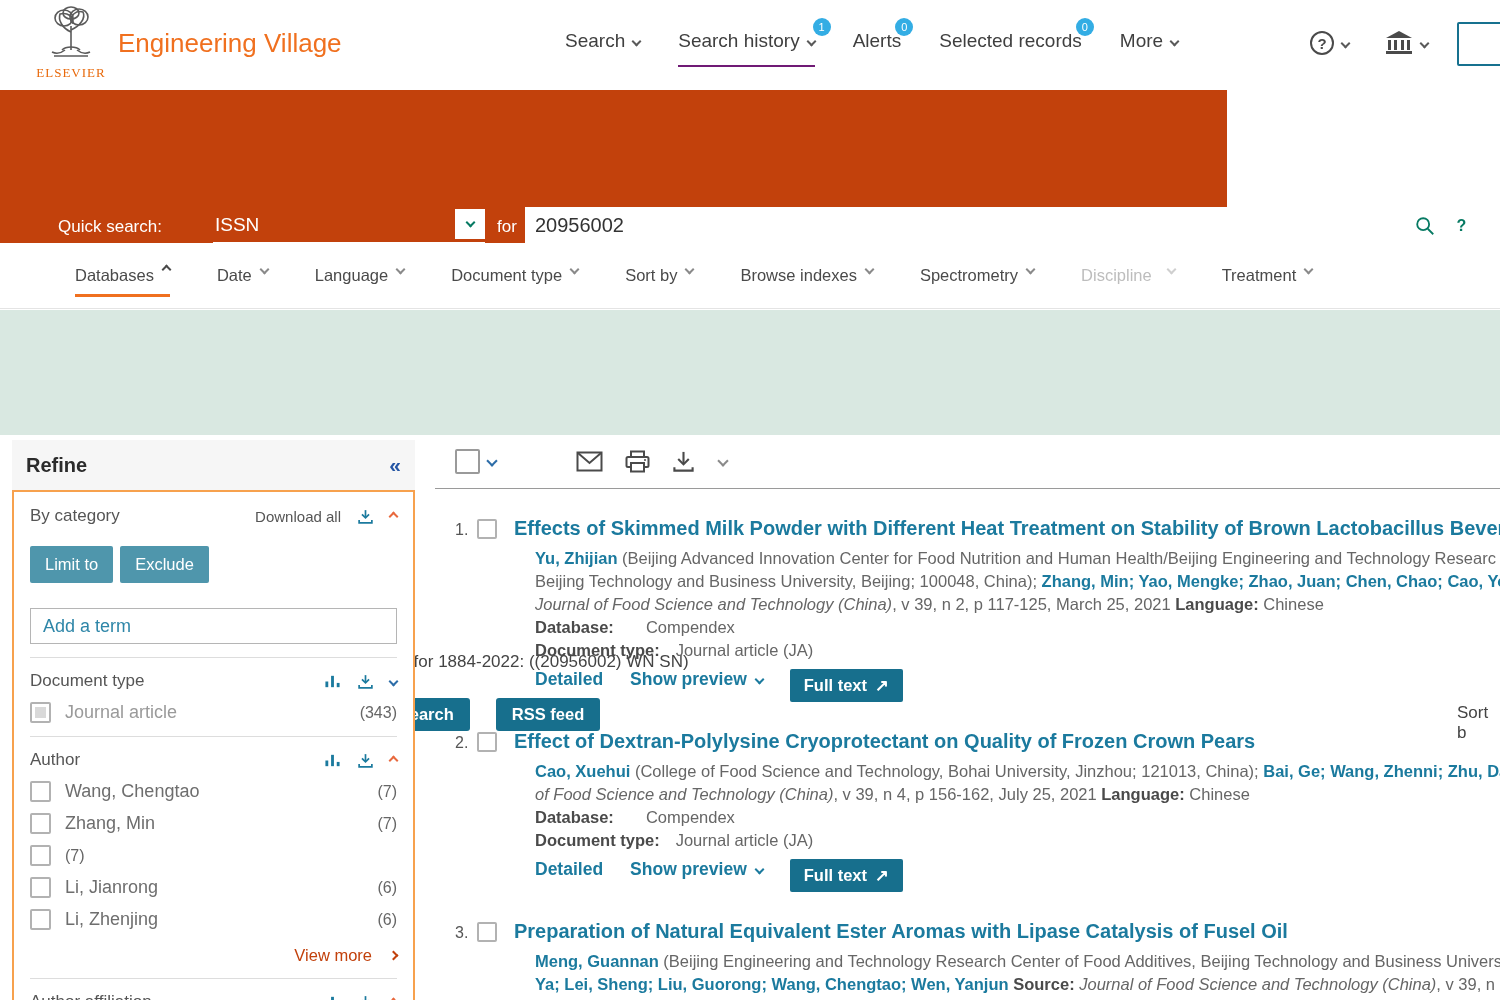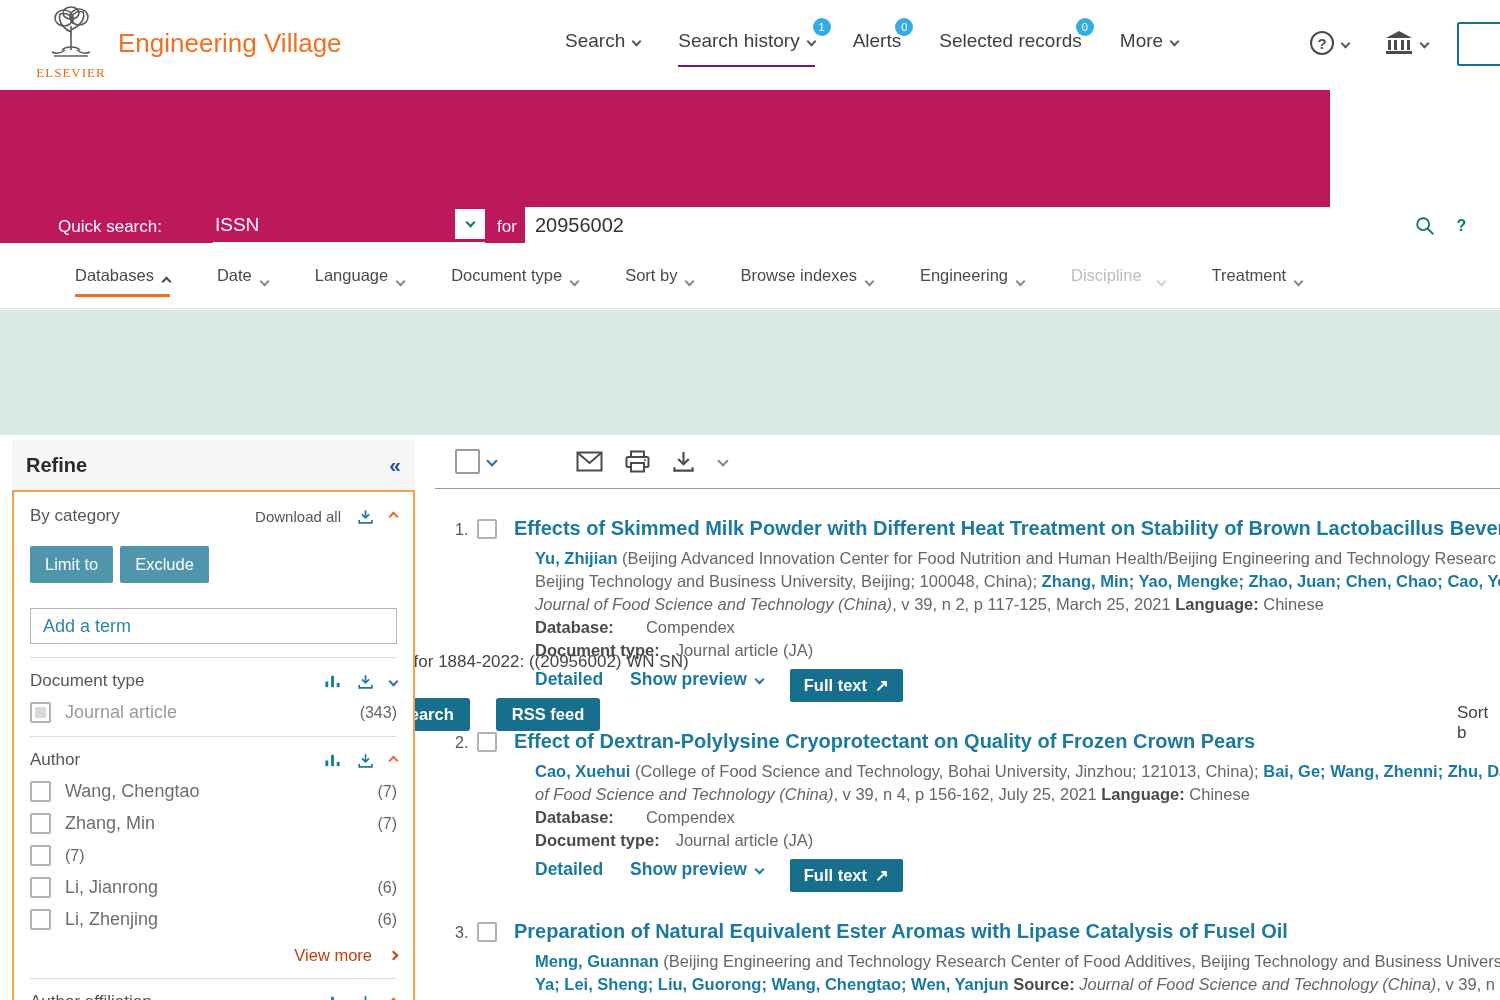--- a/index.html
+++ b/index.html
@@ -30,21 +30,21 @@
   .badge { position:absolute; top:-12px; right:-16px; width:18px; height:18px; border-radius:50%;
            background:#33ADE4; color:#fff; font-size:11px; display:flex; align-items:center;
            justify-content:center; }
   #hdr-right { position:absolute; left:1310px; top:30px; display:flex; gap:36px; align-items:center; color:#4a4a4a; }
   .help-circle { width:24px; height:24px; border-radius:50%; border:2px solid #4a4a4a; color:#4a4a4a;
                  font-size:15px; font-weight:bold; display:flex; align-items:center; justify-content:center; }
   #signin-box { position:absolute; left:1457px; top:22px; width:60px; height:44px;
                 border:2px solid #17718F; border-radius:2px; background:#fff; }
 
   
-  #greenbar { position:absolute; left:0; top:90px; width:1330px; height:153px; background:#be185d; color:#fff; }
+  #greenbar { position:absolute; left:0; top:90px; width:1227px; height:153px; background:#c2410c; color:#fff; }
   #qs-label { position:absolute; left:58px; top:127px; font-size:17px; }
   #qs-select { position:absolute; left:213px; top:116px; width:272px; height:38px;
                border-bottom:2px solid #fff; cursor:pointer; }
   #qs-select .val { position:absolute; left:2px; top:8px; font-size:19px; color:#fff; }
   #qs-select .box { position:absolute; right:0; top:3px; width:30px; height:30px; background:#fff;
                     display:flex; align-items:center; justify-content:center; }
   #qs-select .box .chv { color:#077A63; vertical-align:0; margin-top:-3px; }
   #qs-for { position:absolute; left:497px; top:127px; font-size:17px; }
   #qs-input { position:absolute; left:525px; top:117px; width:867px; height:37px; border:none;
               padding:0 10px; font-size:20px; color:#333; font-family:"Liberation Sans",sans-serif; }
@@ -63,21 +63,21 @@
   #gb-links { position:absolute; right:53px; top:213px; display:flex; gap:13px; align-items:center;
               font-size:16.5px; }
   #gb-links .sep { width:1px; height:17px; background:rgba(255,255,255,.85); }
   #gb-links .lnk { cursor:pointer; display:flex; gap:7px; align-items:center; }
   #gb-links .plus { font-size:20px; line-height:14px; }
 
   
   #tabsrow { position:absolute; left:0; top:243px; width:1500px; height:66px; background:#fff;
              border-bottom:1px solid #e4e4e4; display:flex; align-items:center; gap:47px;
              padding-left:75px; font-size:16.5px; color:#4a4a4a; }
-  .ftab { display:flex; gap:9px; align-items:flex-end; cursor:pointer; white-space:nowrap; }
+  .ftab { display:flex; gap:9px; align-items:flex-start; cursor:pointer; white-space:nowrap; }
   .ftab .chv { color:#8a8a8a; }
   .ftab.active { border-bottom:3px solid #F0701F; padding-bottom:9px; margin-bottom:-12px; }
   .ftab.disabled { color:#bdbdbd;gap:16px; }
   .ftab.disabled .chv { color:#cfcfcf; }
 
   
   #banner { position:absolute; left:0; top:310px; width:1500px; height:125px; background:#D9E8E1; }
   #rec-count { position:absolute; left:52px; top:320px; font-size:38px; font-weight:300; color:#3c3c3c; }
   #rec-found { position:absolute; left:252px; top:342px; font-size:17px; color:#444; }
   #banner-btns { position:absolute; left:55px; top:388px; display:flex; gap:14px; }
@@ -275,21 +275,21 @@
   </div>
   <div class="ftab">
     <span>Sort by</span>
       <span class="chv"></span>
   </div>
   <div class="ftab">
     <span>Browse indexes</span>
       <span class="chv"></span>
   </div>
   <div class="ftab">
-    <span>Engineering</span>
+    <span>Spectrometry</span>
       <span class="chv"></span>
   </div>
   <div class="ftab disabled">
     <span>Discipline</span>
       <span class="chv"></span>
   </div>
   <div class="ftab">
     <span>Treatment</span>
       <span class="chv"></span>
   </div>

